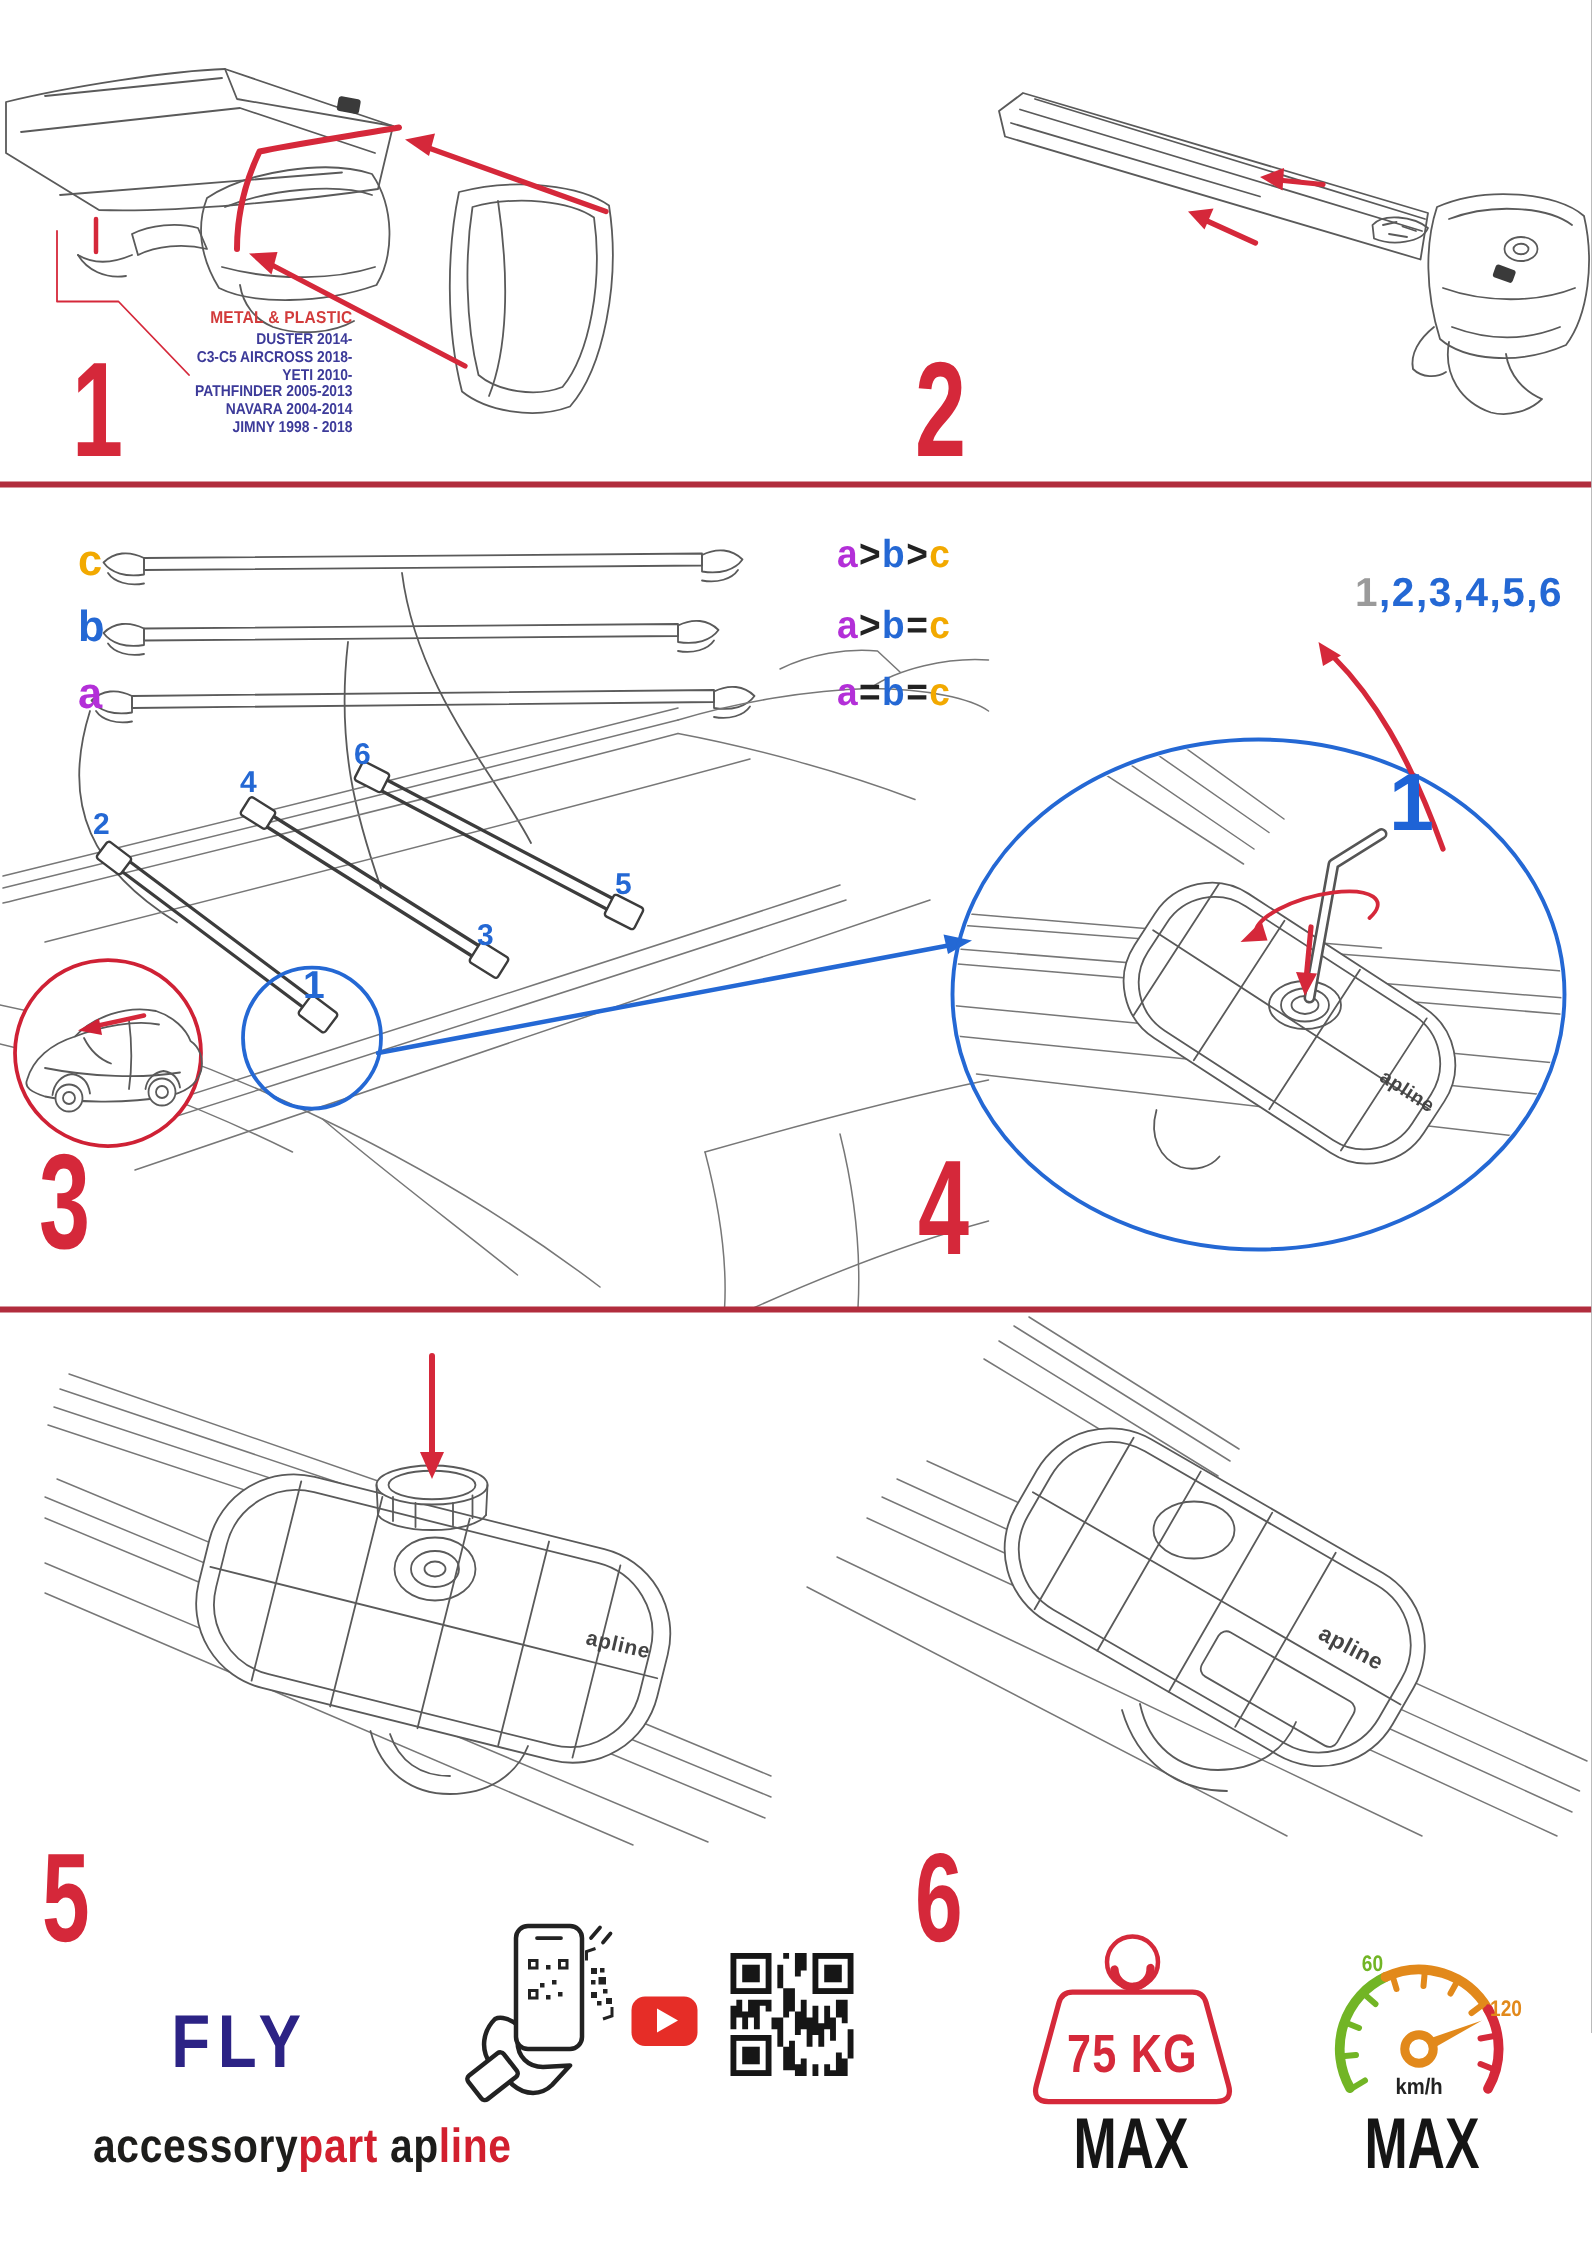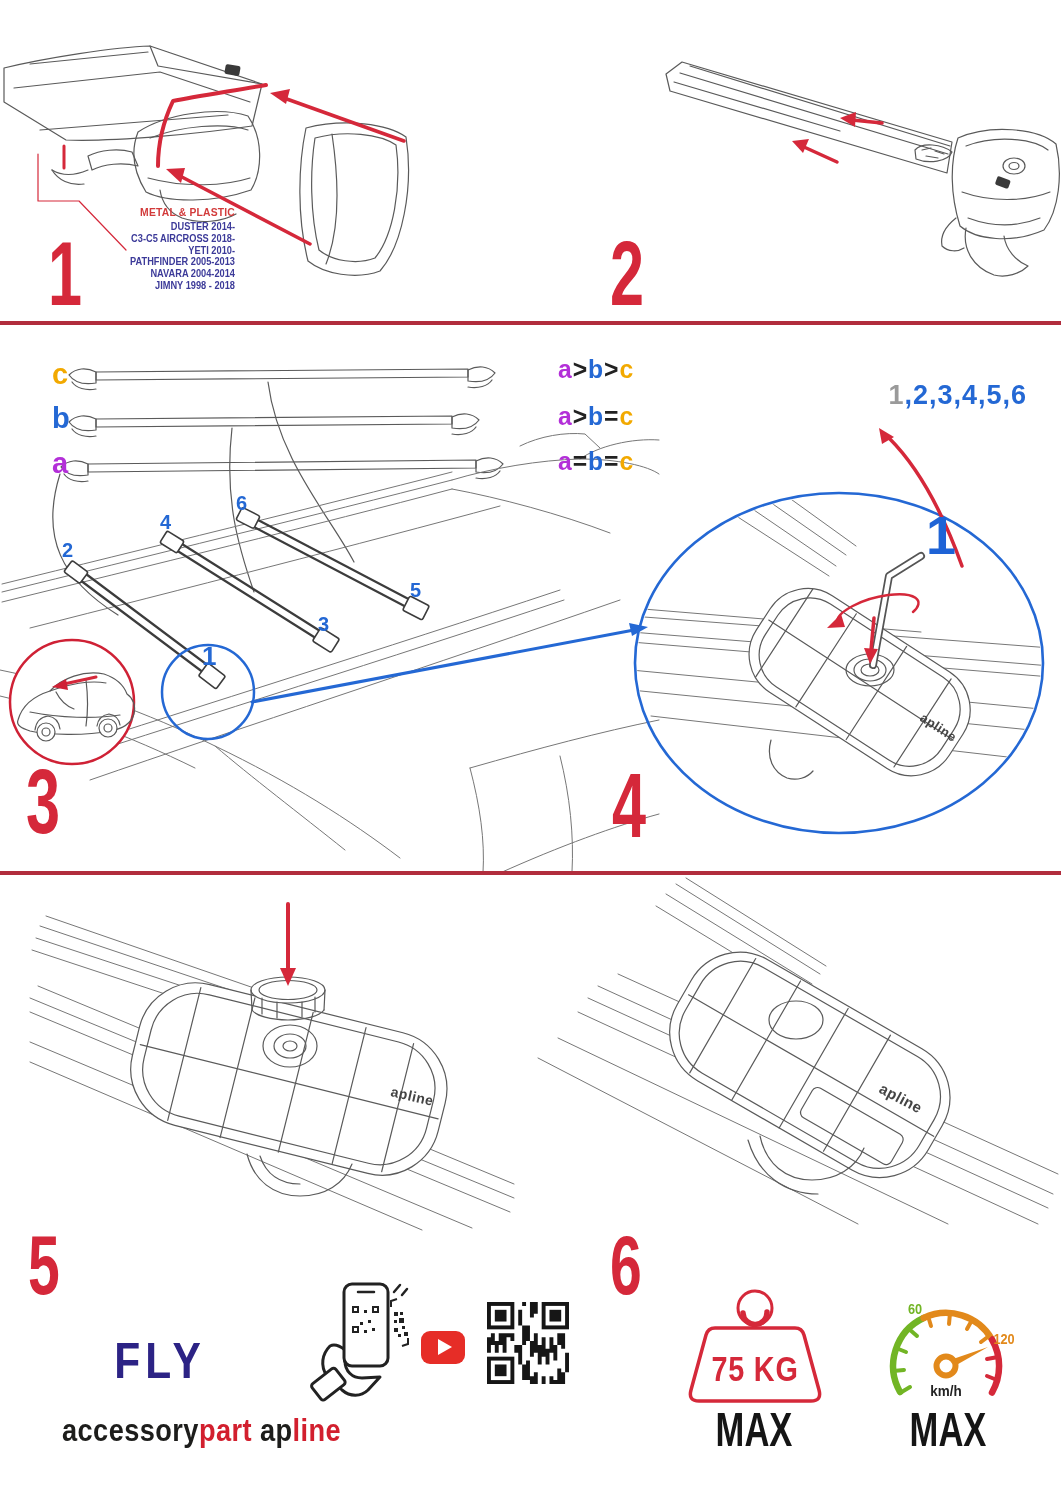--- a/index.html
+++ b/index.html
@@ -20,21 +20,21 @@
             transform:scaleX(.9);transform-origin:right top;}
   .models{position:absolute;left:72px;top:221px;width:163px;text-align:right;
           font-size:10.5px;line-height:11.8px;font-weight:bold;color:var(--navy);
           transform:scaleX(.88);transform-origin:right top;}
   .barlabel{position:absolute;left:52px;font-weight:bold;font-size:29px;line-height:1;}
   .rule{position:absolute;left:558px;font-weight:bold;font-size:26px;line-height:1;
         letter-spacing:1px;transform:scaleX(.95);transform-origin:left top;}
   .rule .a{color:var(--purple);} .rule .b{color:var(--blue);}
   .rule .c{color:var(--orange);} .rule .op{color:#222;}
   .pos{position:absolute;color:var(--blue);font-weight:bold;font-size:20px;line-height:1;}
-  .seq{position:absolute;right:34px;top:380px;font-weight:bold;font-size:27px;letter-spacing:1px;}
+  .seq{position:absolute;right:19px;top:380px;font-weight:bold;font-size:27px;letter-spacing:1px;}
   .seq .g{color:var(--gray1);} .seq .b{color:var(--blue);}
   .bigone{position:absolute;left:926px;top:508px;font-weight:bold;font-size:54px;
           color:#1e63d6;line-height:1;}
   .fly{position:absolute;left:100px;top:1336px;width:120px;text-align:center;
        font-weight:bold;font-size:50px;line-height:1;color:var(--fly);letter-spacing:6px;
        transform:scaleX(.85);transform-origin:center top;}
   .brand{position:absolute;left:62px;top:1414px;font-weight:bold;font-size:32px;line-height:1;
          transform:scaleX(.85);transform-origin:left top;letter-spacing:.5px;}
   .brand .k{color:var(--ink);} .brand .r{color:#d21f2e;}
   .maxlbl{position:absolute;top:1406px;text-align:center;font-weight:bold;font-size:48px;

